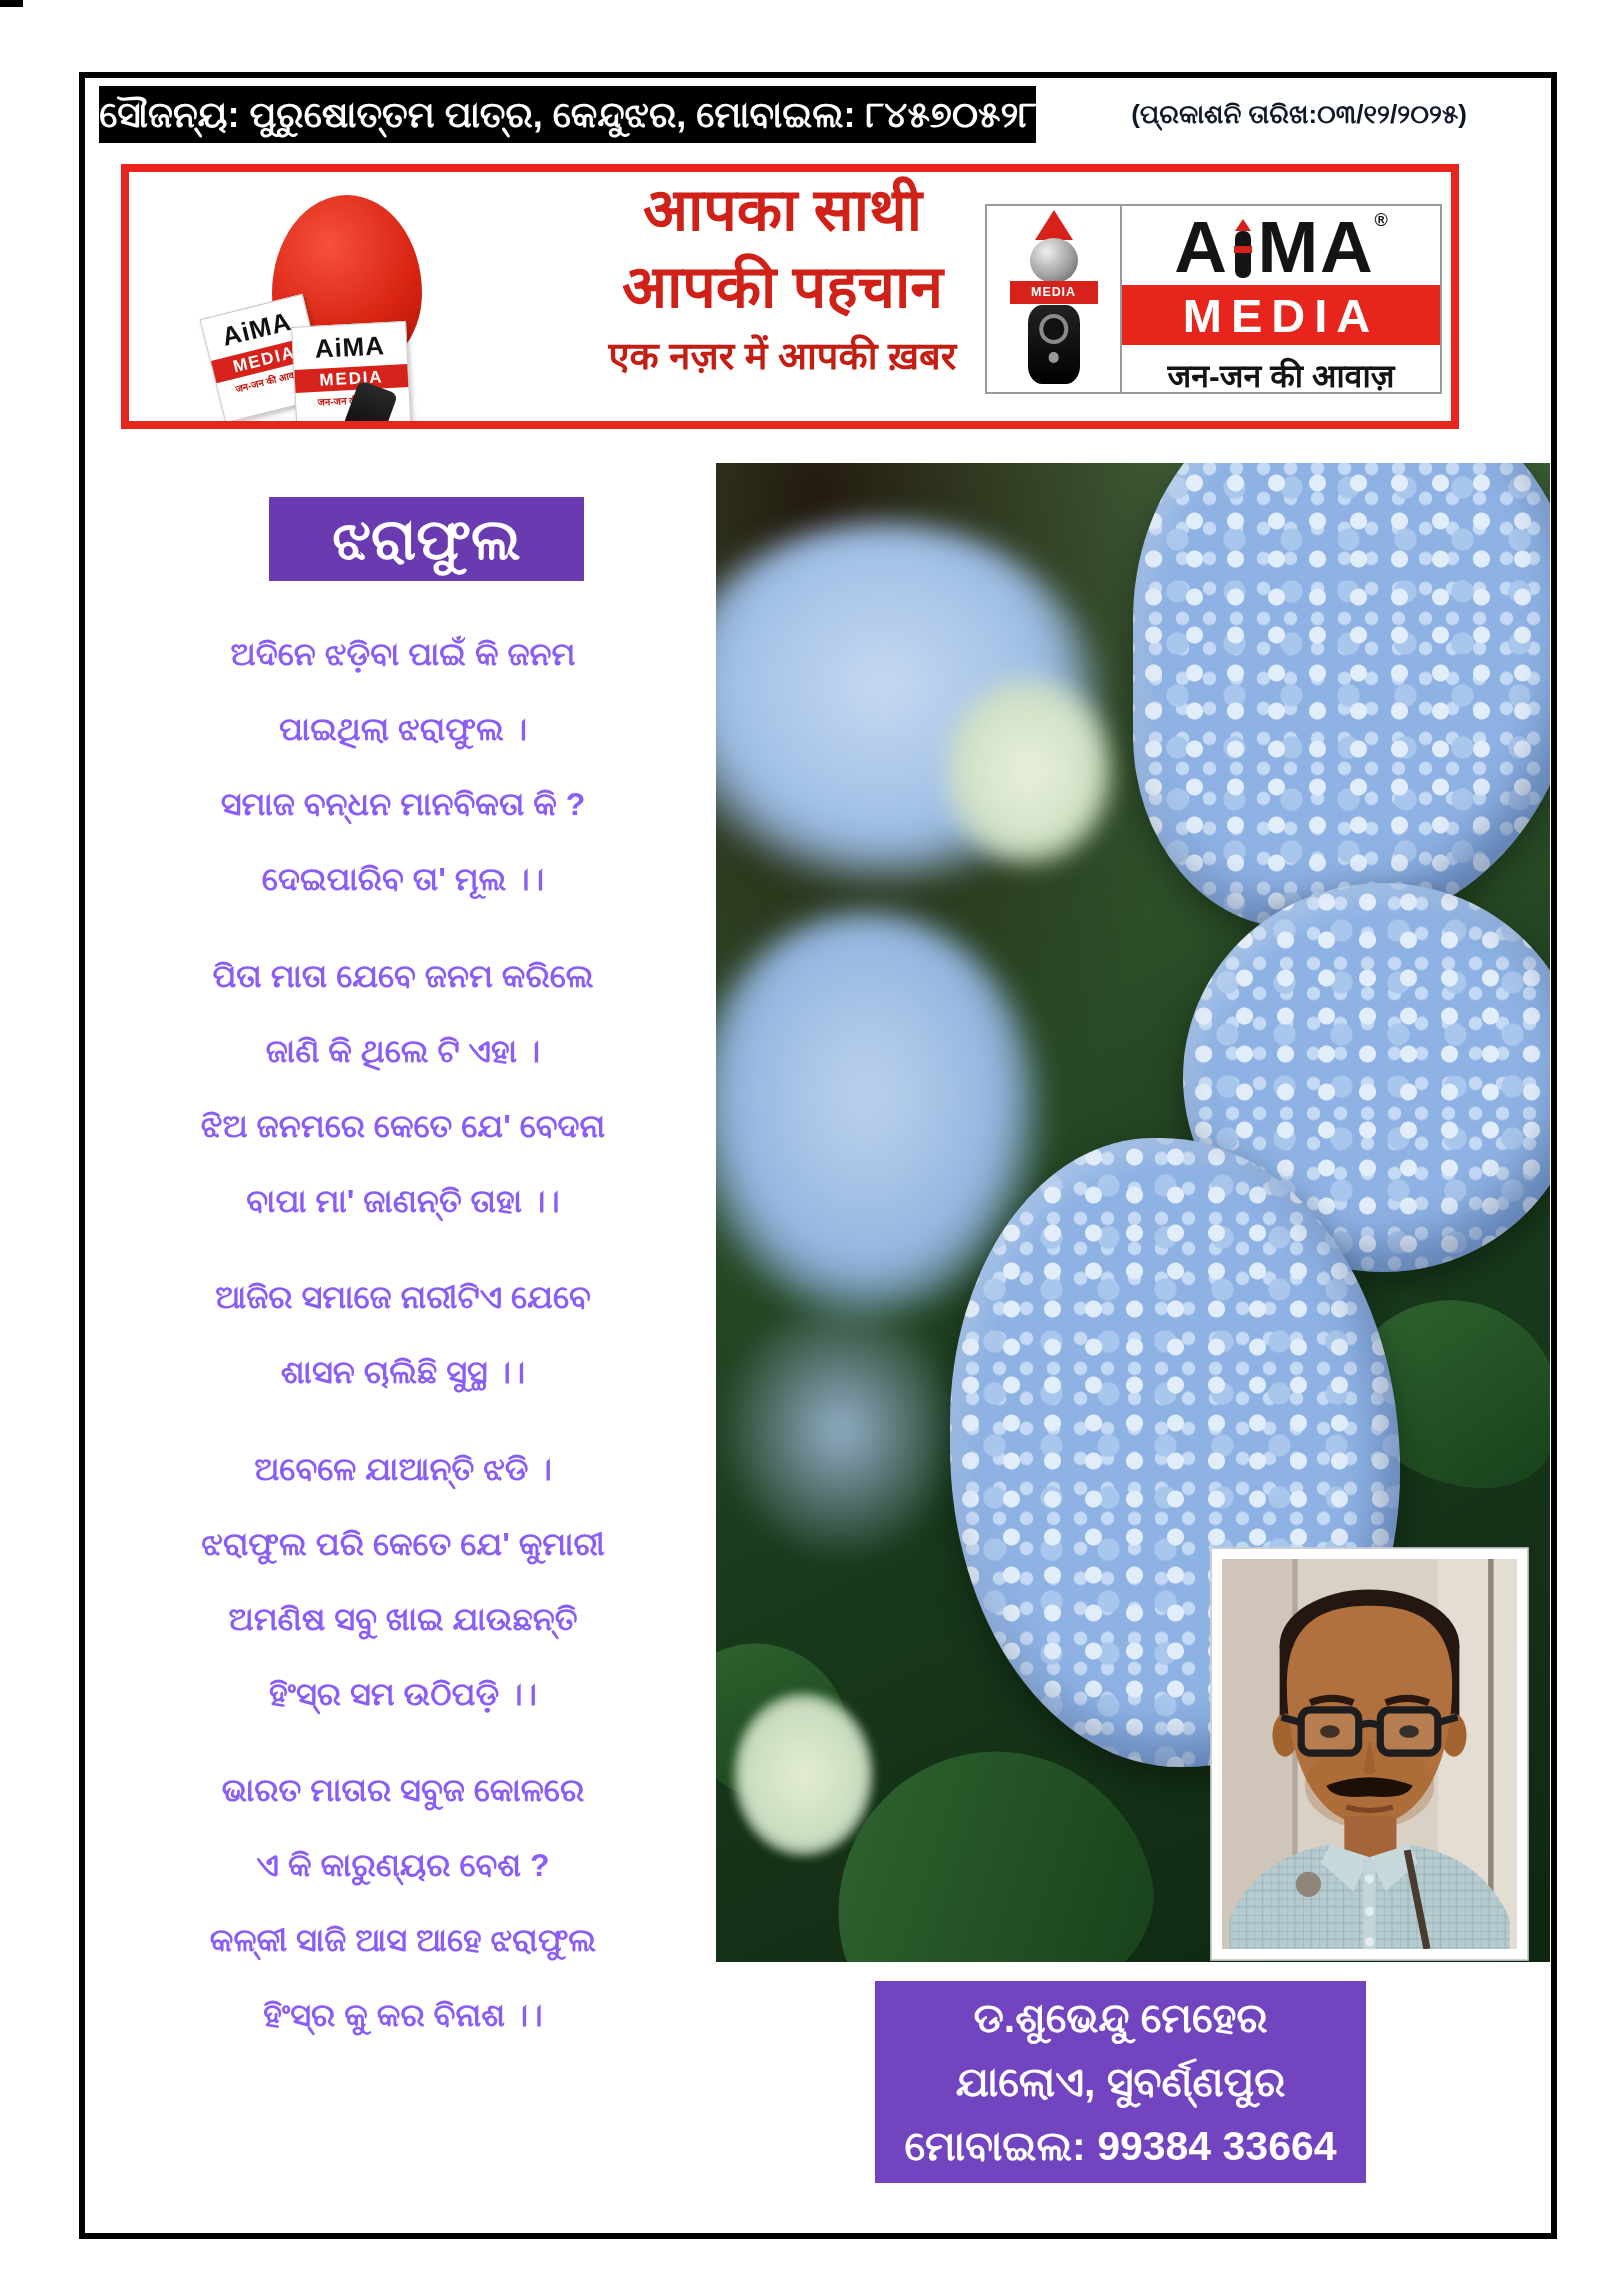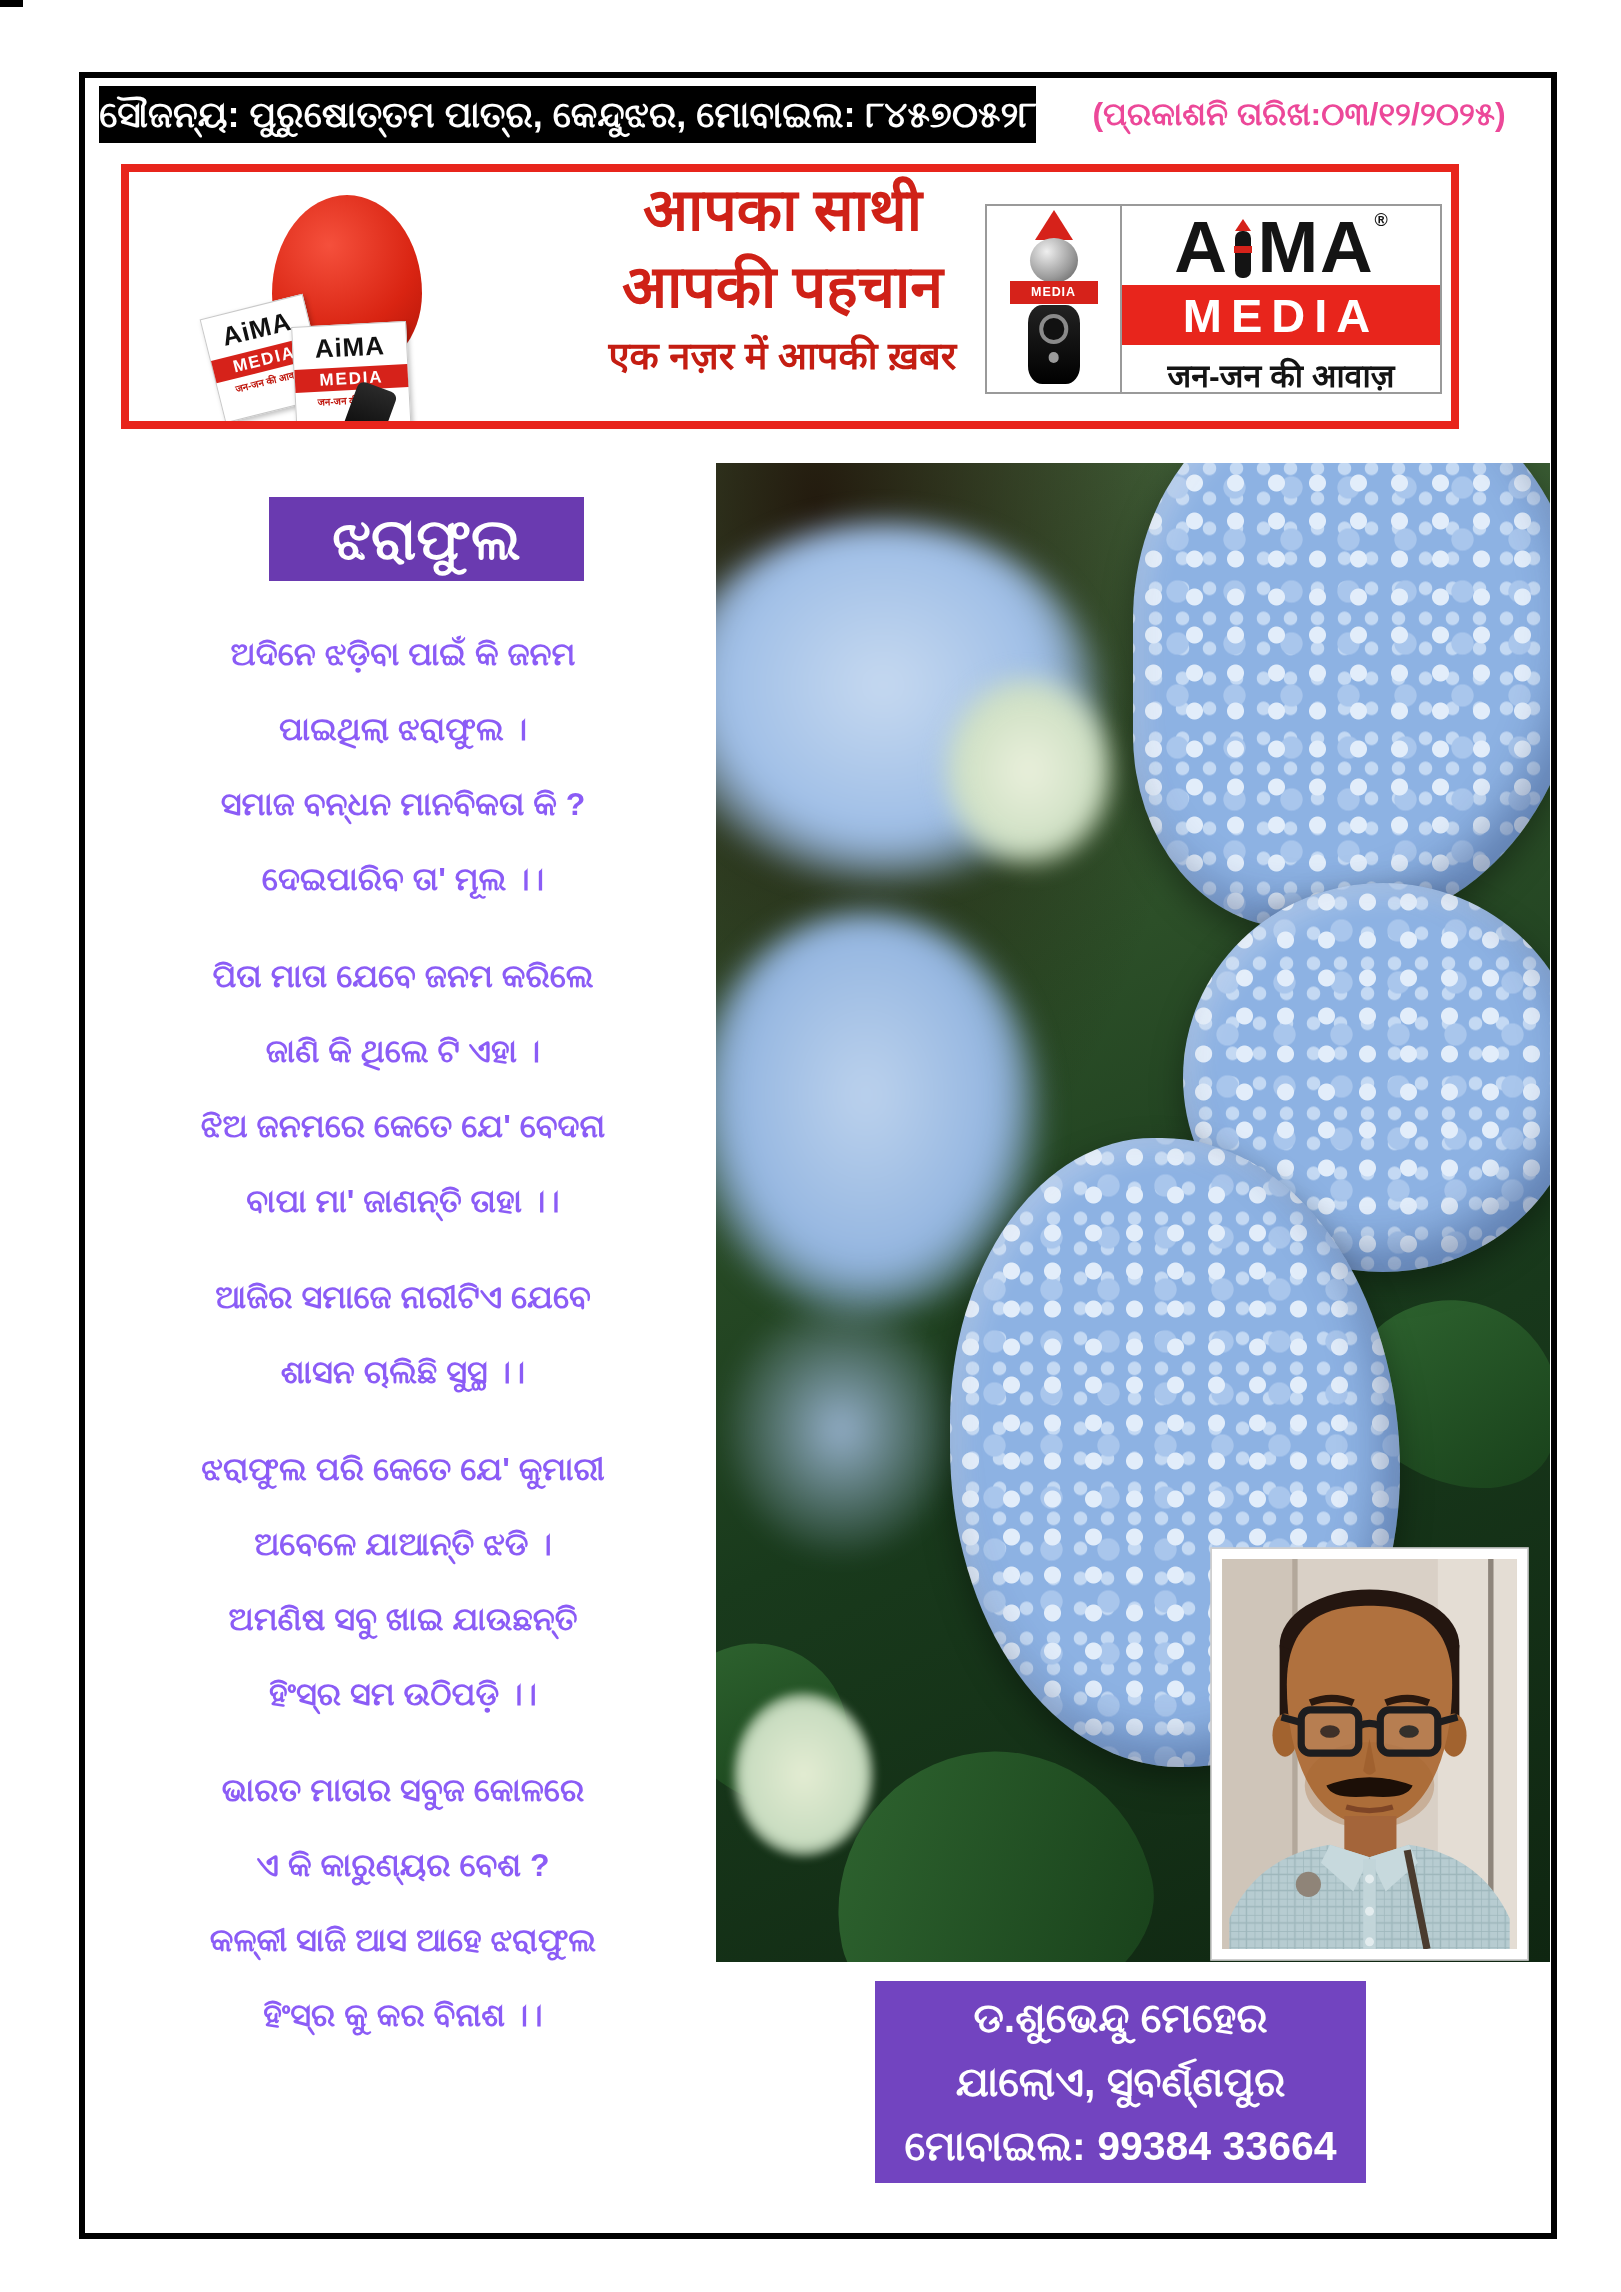--- a/index.html
+++ b/index.html
@@ -12,22 +12,22 @@
     position:absolute;left:79px;top:72px;width:1478px;height:2167px;
     border:6.3px solid #000;box-sizing:border-box;background:#fff;
   }
   
   .banner{
     position:absolute;left:14.3px;top:8px;width:937px;height:57px;background:#000;
     color:#fff;font-size:36px;font-weight:bold;line-height:57px;text-align:center;
     white-space:nowrap;overflow:hidden;
   }
   .pub-date{
-    position:absolute;left:965px;top:8px;width:498px;height:57px;color:#ec4899;
-    font-size:32px;font-weight:bold;line-height:57px;text-align:center;white-space:nowrap;
+    position:absolute;left:965px;top:8px;width:498px;height:57px;color:#0f172a;
+    font-size:26px;font-weight:bold;line-height:57px;text-align:center;white-space:nowrap;
   }
   
   .header-box{
     position:absolute;left:36px;top:86px;width:1338px;height:265px;
     border:8px solid #e8251c;box-sizing:border-box;background:#fff;overflow:hidden;
   }
   .mic-graphic{position:absolute;left:0;top:0;width:385px;height:249px;}
   .windscreen{
     position:absolute;left:143px;top:23px;width:150px;height:179px;
     background:radial-gradient(circle at 38% 28%, #f5503c, #d92412 55%, #a81105);
@@ -216,22 +216,22 @@
       <div class="poem-line">ପିତା ମାତା ଯେବେ ଜନମ କରିଲେ</div>
       <div class="poem-line">ଜାଣି କି ଥିଲେ ଟି ଏହା ।</div>
       <div class="poem-line">ଝିଅ ଜନମରେ କେତେ ଯେ' ବେଦନା</div>
       <div class="poem-line">ବାପା ମା' ଜାଣନ୍ତି ତାହା ।।</div>
     </div>
     <div class="stanza">
       <div class="poem-line">ଆଜିର ସମାଜେ ନାରୀଟିଏ ଯେବେ</div>
       <div class="poem-line">ଶାସନ ଚାଲିଛି ସୁସ୍ଥ ।।</div>
     </div>
     <div class="stanza">
+      <div class="poem-line">ଅବେଳେ ଯାଆନ୍ତି ଝଡି ।</div>
       <div class="poem-line">ଝରାଫୁଲ ପରି କେତେ ଯେ' କୁମାରୀ</div>
-      <div class="poem-line">ଅବେଳେ ଯାଆନ୍ତି ଝଡି ।</div>
       <div class="poem-line">ଅମଣିଷ ସବୁ ଖାଇ ଯାଉଛନ୍ତି</div>
       <div class="poem-line">ହିଂସ୍ର ସମ ଉଠିପଡ଼ି ।।</div>
     </div>
     <div class="stanza">
       <div class="poem-line">ଭାରତ ମାତାର ସବୁଜ କୋଳରେ</div>
       <div class="poem-line">ଏ କି କାରୁଣ୍ୟର ବେଶ ?</div>
       <div class="poem-line">କଳ୍କୀ ସାଜି ଆସ ଆହେ ଝରାଫୁଲ</div>
       <div class="poem-line">ହିଂସ୍ର କୁ କର ବିନାଶ ।।</div>
     </div>
   </div>

